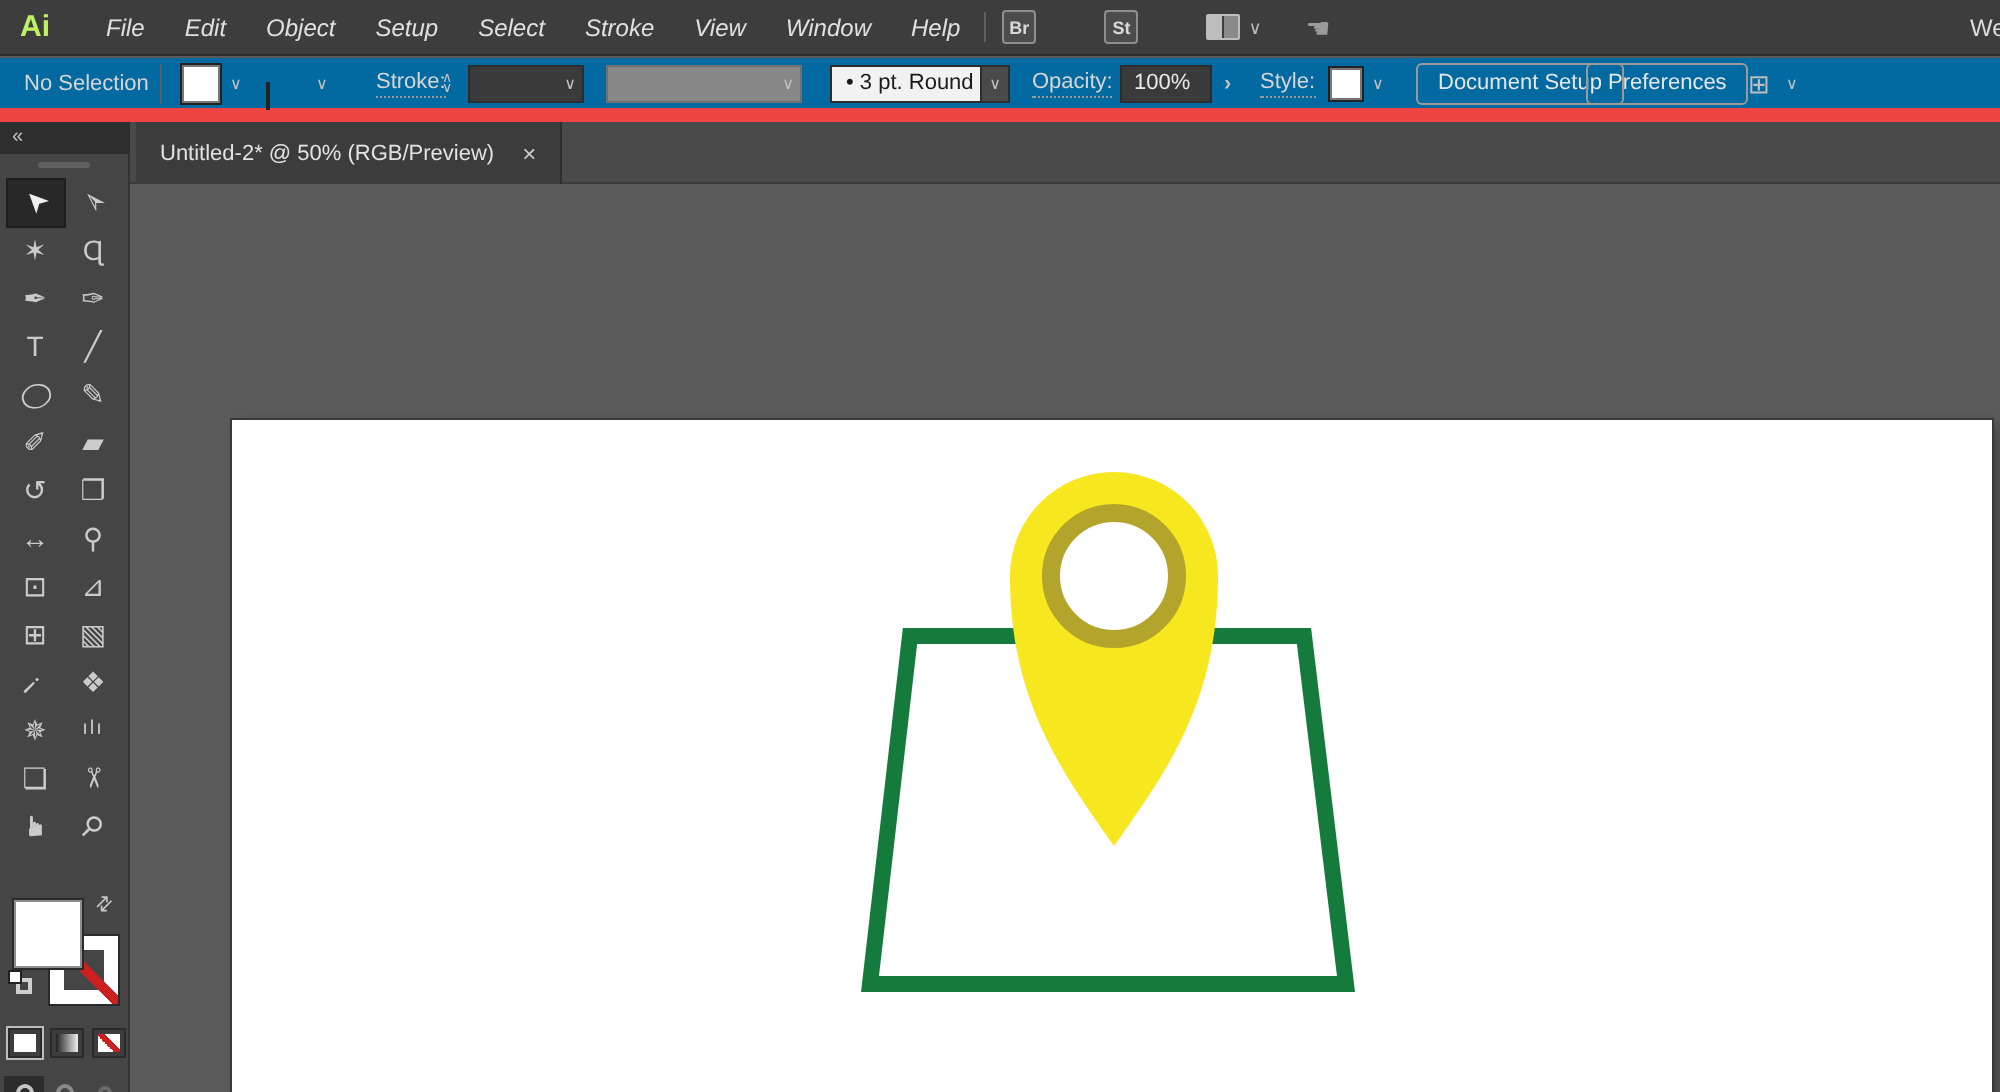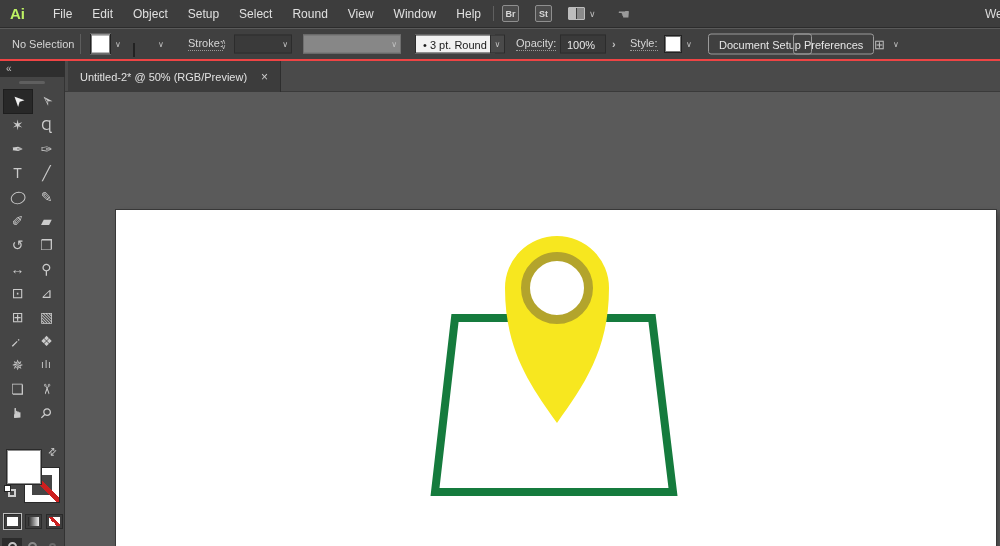--- a/index.html
+++ b/index.html
@@ -2,31 +2,31 @@
 <html><head>
 <meta charset="utf-8">
 <style>
   * { margin:0; padding:0; box-sizing:border-box; }
   body { background:#222; font-family:"Liberation Sans", sans-serif; }
   .app { position:relative; width:1000px; height:546px; overflow:hidden; background:#5a5a5a; color:#e3e3e3; }
 
   
   .menubar { position:absolute; left:0; top:0; width:1000px; height:28px; background:#3d3d3d; border-bottom:1px solid #2c2c2c; display:flex; align-items:center; font-size:12px; }
   .logo { color:#bef264; font-weight:bold; font-size:15px; margin:0 0 0 10px; letter-spacing:0; }
-  .menus { display:flex; align-items:center; margin-left:18px; }
+  .menus { display:flex; align-items:center; margin-left:18px;font-style:italic; }
   .menu-item { padding:0 10px; height:28px; line-height:28px; color:#e0e0e0; cursor:default; }
   .mb-sep { width:1px; height:15px; background:#606060; margin:0 8px 0 2px; }
-  .sq-btn { width:17px; height:17px; border:1px solid #8f8f8f; background:#4c4c4c; color:#d8d8d8; font-size:9px; font-weight:bold; margin-right:16px; display:flex; align-items:center; justify-content:center; border-radius:2px; }
+  .sq-btn { width:17px; height:17px; border:1px solid #8f8f8f; background:#4c4c4c; color:#d8d8d8; font-size:9px; font-weight:bold; margin-right:34px; display:flex; align-items:center; justify-content:center; border-radius:2px; }
   .layout-ic { display:inline-block; width:17px; height:13px; border:1px solid #bdbdbd; background:linear-gradient(90deg,#bdbdbd 0 7px,transparent 7px 8px,#8a8a8a 8px); border-radius:1px; }
   .chev { color:#bdbdbd; font-size:9px; margin:0 4px; }
   .hand-ic { color:#9a9a9a; font-size:14px; margin-left:18px; }
   .we-label { position:absolute; left:985px; top:7px; font-size:12px; color:#dddddd; }
 
   
-  .controlbar { position:absolute; left:0; top:29px; width:1000px; height:32px; background:#404040; border-bottom:2px solid #ef4444; font-size:11px; }
+  .controlbar { position:absolute; left:0; top:29px; width:1000px; height:32px; background:#0369a1; border-bottom:7px solid #ef4444; font-size:11px; }
   .cb { position:absolute; top:50%; transform:translateY(-50%); }
   .cb-label { color:#d6d6d6; }
   .dotted { border-bottom:1px dotted #9a9a9a; padding-bottom:1px; }
   .vsep { width:1px; height:20px; background:#5d5d5d; }
   .swatch { width:21px; height:21px; background:#ffffff; border:1px solid #222; box-shadow:0 0 0 1px #777 inset; }
   .none-diag { position:relative; overflow:hidden; }
   .none-diag::after { content:""; position:absolute; inset:0; background:linear-gradient(45deg, transparent 44%, #cc1f1f 44%, #cc1f1f 58%, transparent 58%); }
   .chev-sm { color:#c2c2c2; font-size:8px; }
   .stepper { display:flex; flex-direction:column; line-height:5px; color:#c2c2c2; font-size:7px; }
   .combo { background:#3a3a3a; border:1px solid #2c2c2c; height:19px; display:flex; align-items:center; justify-content:flex-end; padding:0 3px; }
@@ -103,21 +103,21 @@
         <span class="menu-item">File</span>
 
         <span class="menu-item">Edit</span>
 
         <span class="menu-item">Object</span>
 
         <span class="menu-item">Setup</span>
 
         <span class="menu-item">Select</span>
 
-        <span class="menu-item">Round</span>
+        <span class="menu-item">Stroke</span>
 
         <span class="menu-item">View</span>
 
         <span class="menu-item">Window</span>
 
         <span class="menu-item">Help</span>
       </nav>
     <span class="mb-sep"></span>
     <button class="sq-btn">Br</button>
     <button class="sq-btn">St</button>

